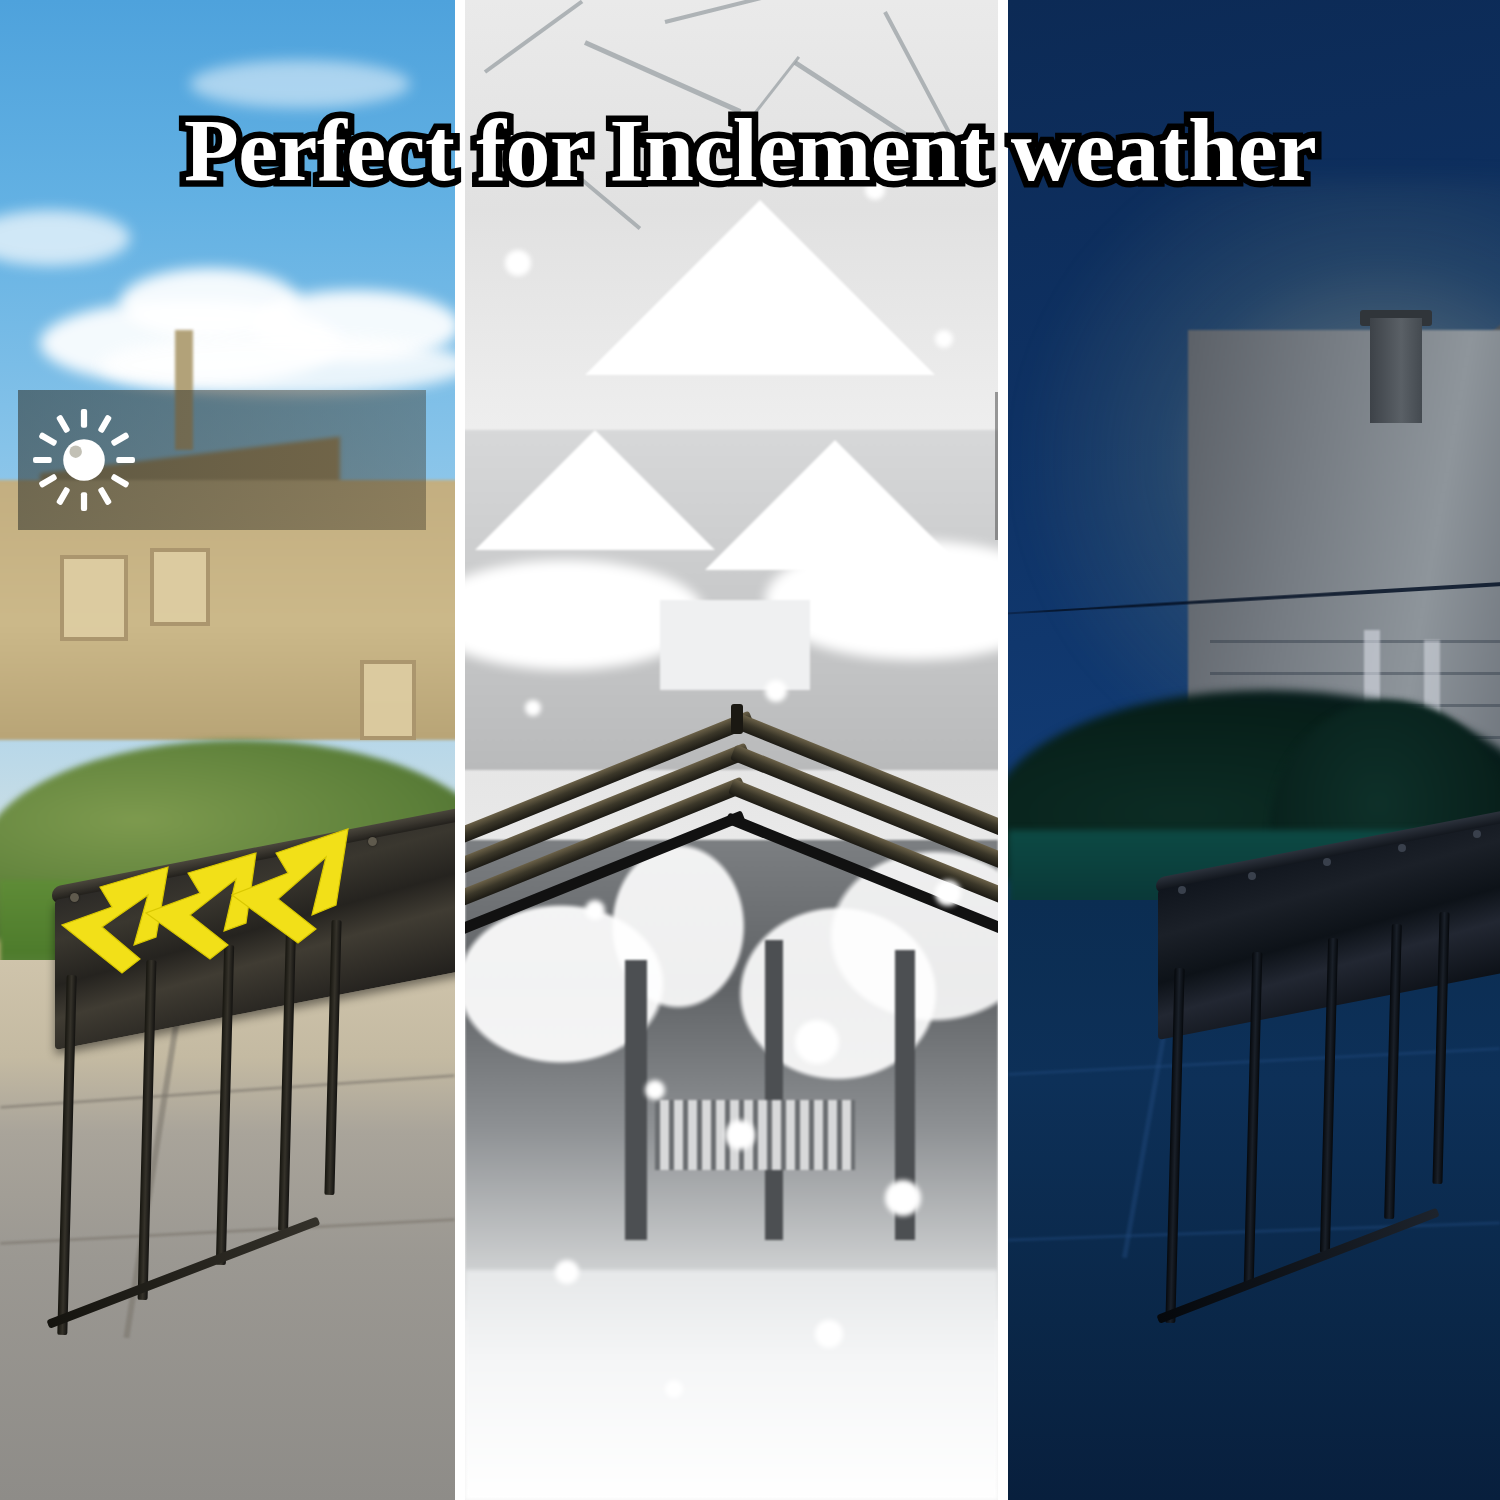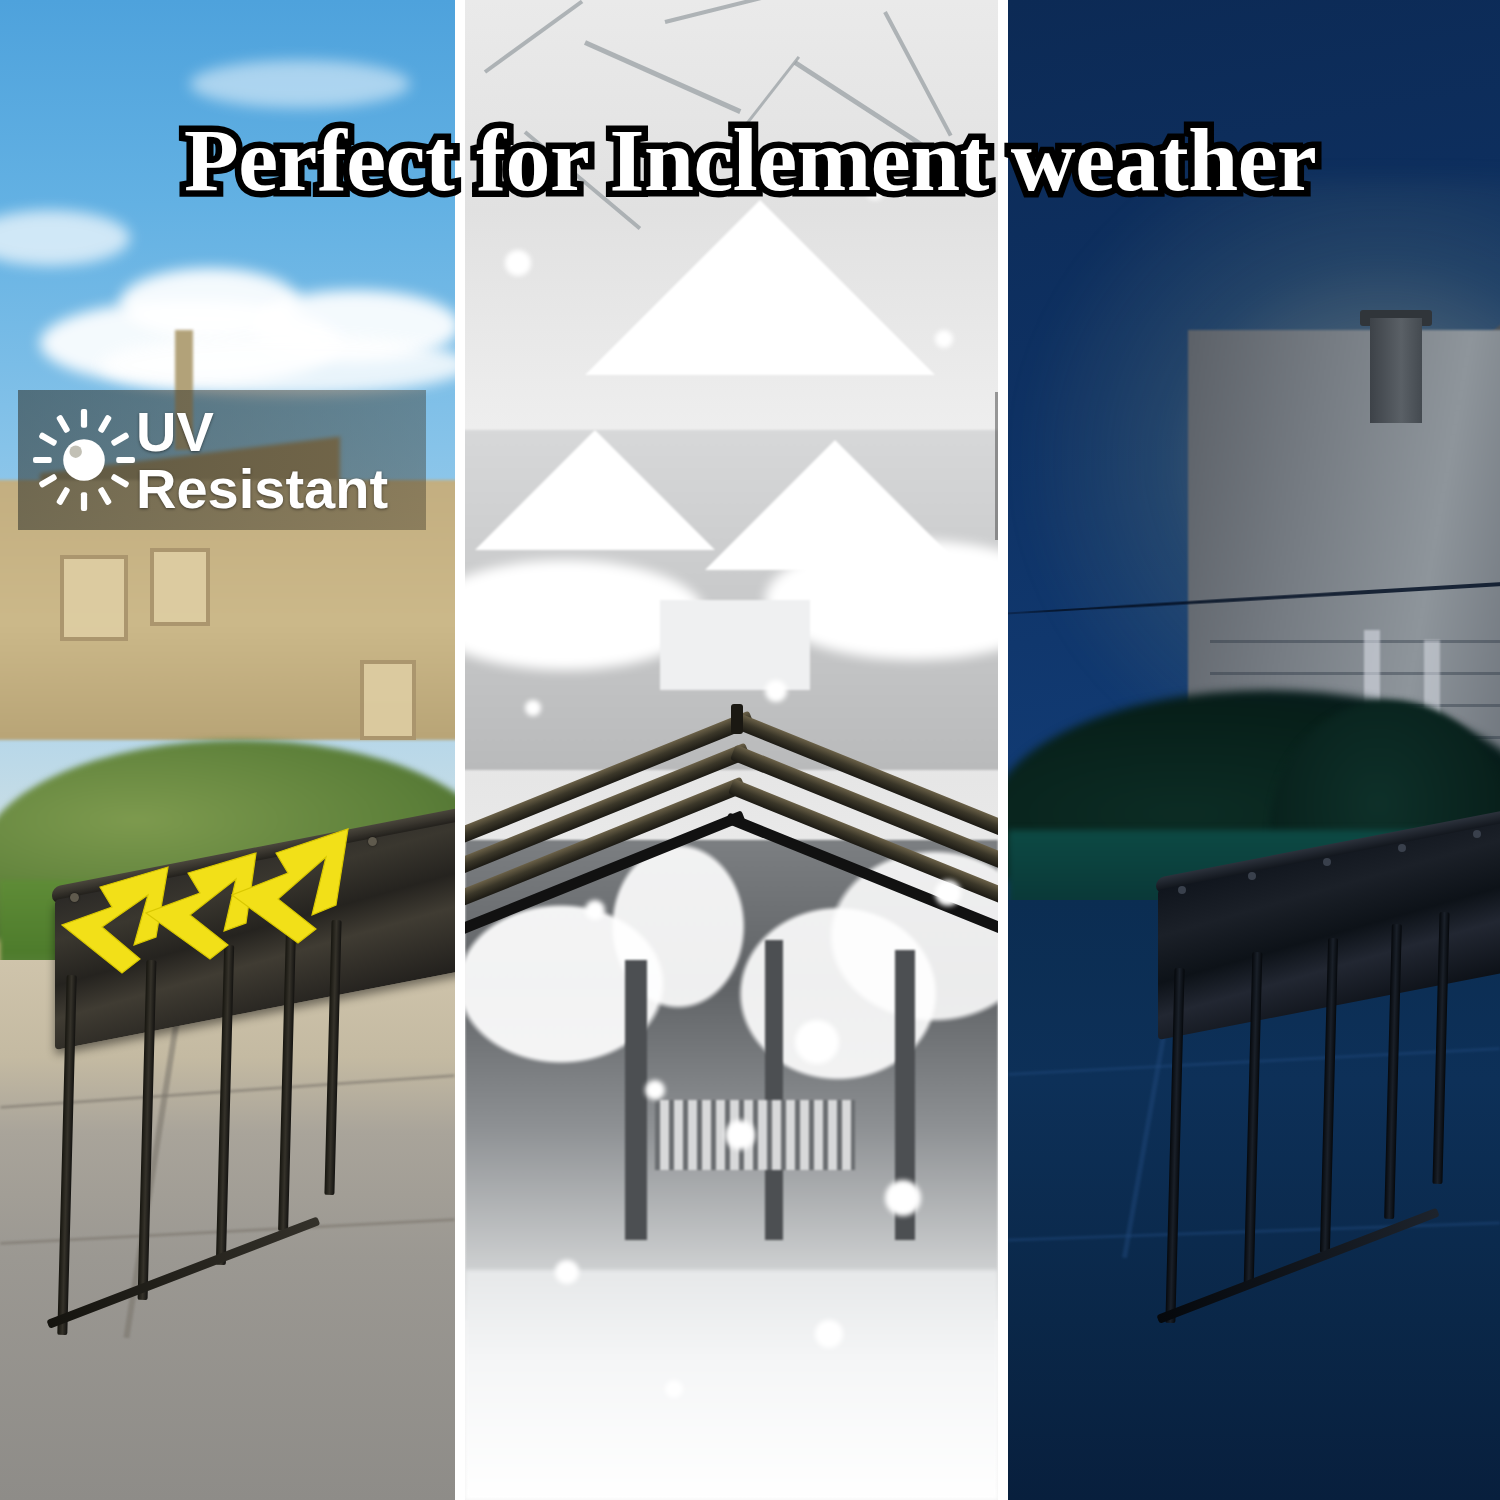--- a/index.html
+++ b/index.html
@@ -211,21 +211,21 @@
     position:absolute;left:10px;top:455px;width:300px;height:9px;
     background:linear-gradient(90deg,#05080c,#1d232c);
     transform:rotate(-21deg);transform-origin:left center;border-radius:3px;
   }
 
   
   #uv-arrows{position:absolute;left:60px;top:745px;width:370px;height:250px;z-index:30;}
 
   
   #title-bar{
-    position:absolute;left:0;top:111px;width:1500px;height:100px;
+    position:absolute;left:0;top:101px;width:1500px;height:100px;
     z-index:60;display:flex;align-items:center;justify-content:center;
     pointer-events:none;
   }
   #title-text{
     font-family:"Liberation Serif","DejaVu Serif",serif;
     font-weight:700;
     font-size:88px;
     line-height:1;
     color:#ffffff;
     letter-spacing:-0.5px;
@@ -342,23 +342,20 @@
               <rect x="47" y="81" width="6" height="18" rx="2" transform="rotate(60 50 50)"></rect>
               <rect x="47" y="1" width="6" height="18" rx="2" transform="rotate(-30 50 50)"></rect>
               <rect x="47" y="81" width="6" height="18" rx="2" transform="rotate(-30 50 50)"></rect>
               <rect x="47" y="1" width="6" height="18" rx="2" transform="rotate(-60 50 50)"></rect>
               <rect x="47" y="81" width="6" height="18" rx="2" transform="rotate(-60 50 50)"></rect>
             </g>
             <circle cx="42" cy="42" r="6" fill="rgba(120,115,90,.45)"></circle>
           </g>
         </svg>
       </span>
-      <span class="txt">
-        <span class="label">UV Resistant</span>
-      </span>
     </div>
   </div>
 
   <div class="panel" id="panel-snow">
     <div class="bg"></div>
 
     <div class="branch" style="left:120px;top:40px;width:170px;height:5px;transform:rotate(24deg);"></div>
     <div class="branch" style="left:200px;top:20px;width:200px;height:4px;transform:rotate(-14deg);"></div>
     <div class="branch" style="left:60px;top:130px;width:150px;height:4px;transform:rotate(40deg);"></div>
     <div class="branch" style="left:330px;top:60px;width:190px;height:5px;transform:rotate(33deg);"></div>

